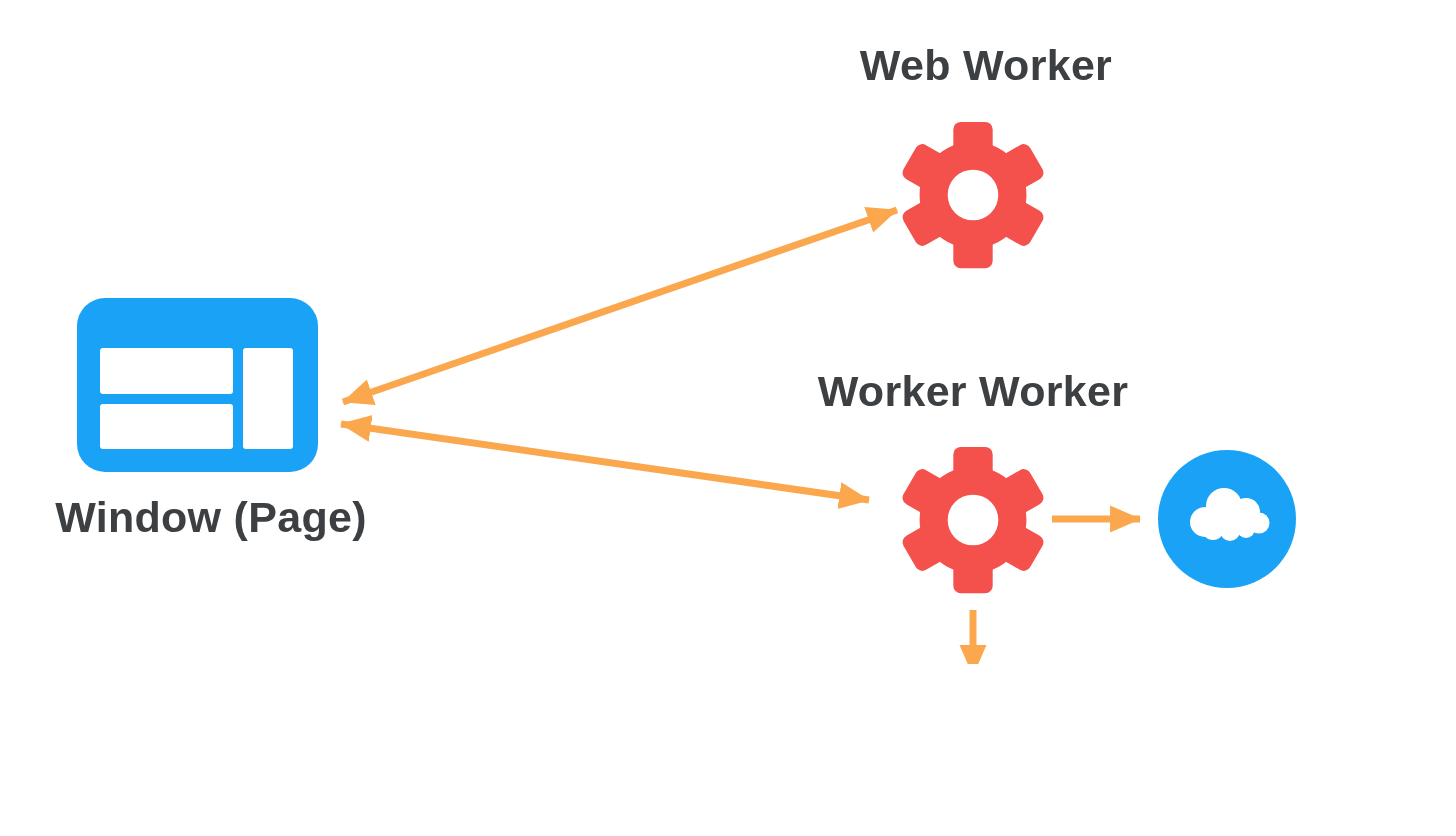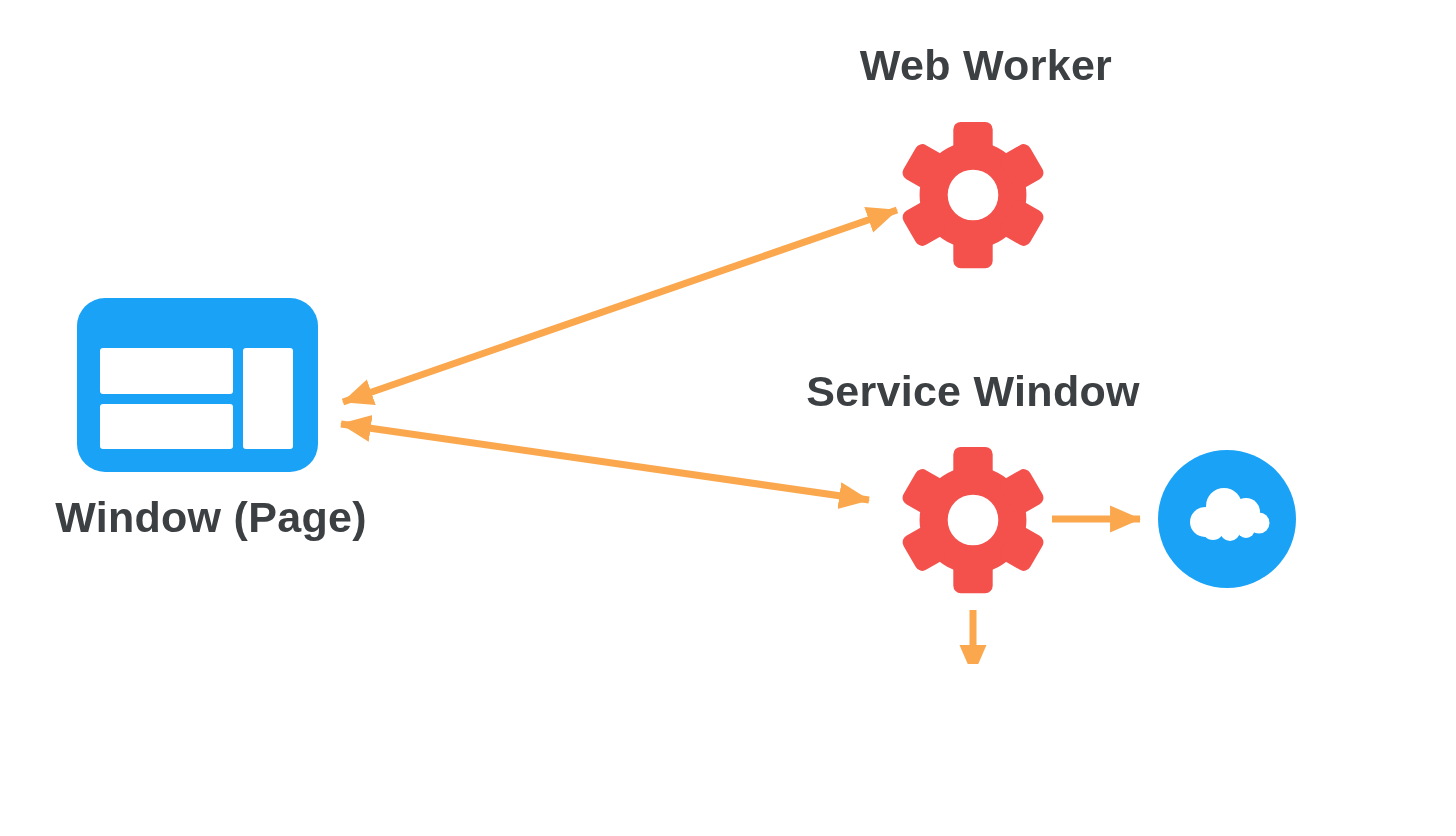--- a/index.html
+++ b/index.html
@@ -66,21 +66,21 @@
     <line x1="341" y1="424" x2="869" y2="500" stroke="var(--orange)" stroke-width="7" marker-start="url(#ah)" marker-end="url(#ah)"></line>
     <line x1="1052" y1="519" x2="1140" y2="519" stroke="var(--orange)" stroke-width="7" marker-end="url(#ah)"></line>
     <line x1="973" y1="610" x2="973" y2="675" stroke="var(--orange)" stroke-width="7" marker-end="url(#ah)"></line>
   </svg>
 
   <div class="node-label" style="left:986px; top:44px;">Web Worker</div>
   <svg class="abs" style="left:898px; top:120px;" width="150" height="150">
     <use href="#gear" width="150" height="150"></use>
   </svg>
 
-  <div class="node-label" style="left:973px; top:370px;">Service Window</div>
+  <div class="node-label" style="left:973px; top:370px;">Worker Worker</div>
   <svg class="abs" style="left:898px; top:445px;" width="150" height="150">
     <use href="#gear" width="150" height="150"></use>
   </svg>
 
   <svg class="abs" style="left:77px; top:298px;" width="241" height="174" viewBox="0 0 241 174">
     <rect x="0" y="0" width="241" height="174" rx="28" fill="var(--blue)"></rect>
     <rect x="23" y="50" width="133" height="46" rx="3" fill="#ffffff"></rect>
     <rect x="23" y="106" width="133" height="45" rx="3" fill="#ffffff"></rect>
     <rect x="166" y="50" width="50" height="101" rx="3" fill="#ffffff"></rect>
   </svg>

